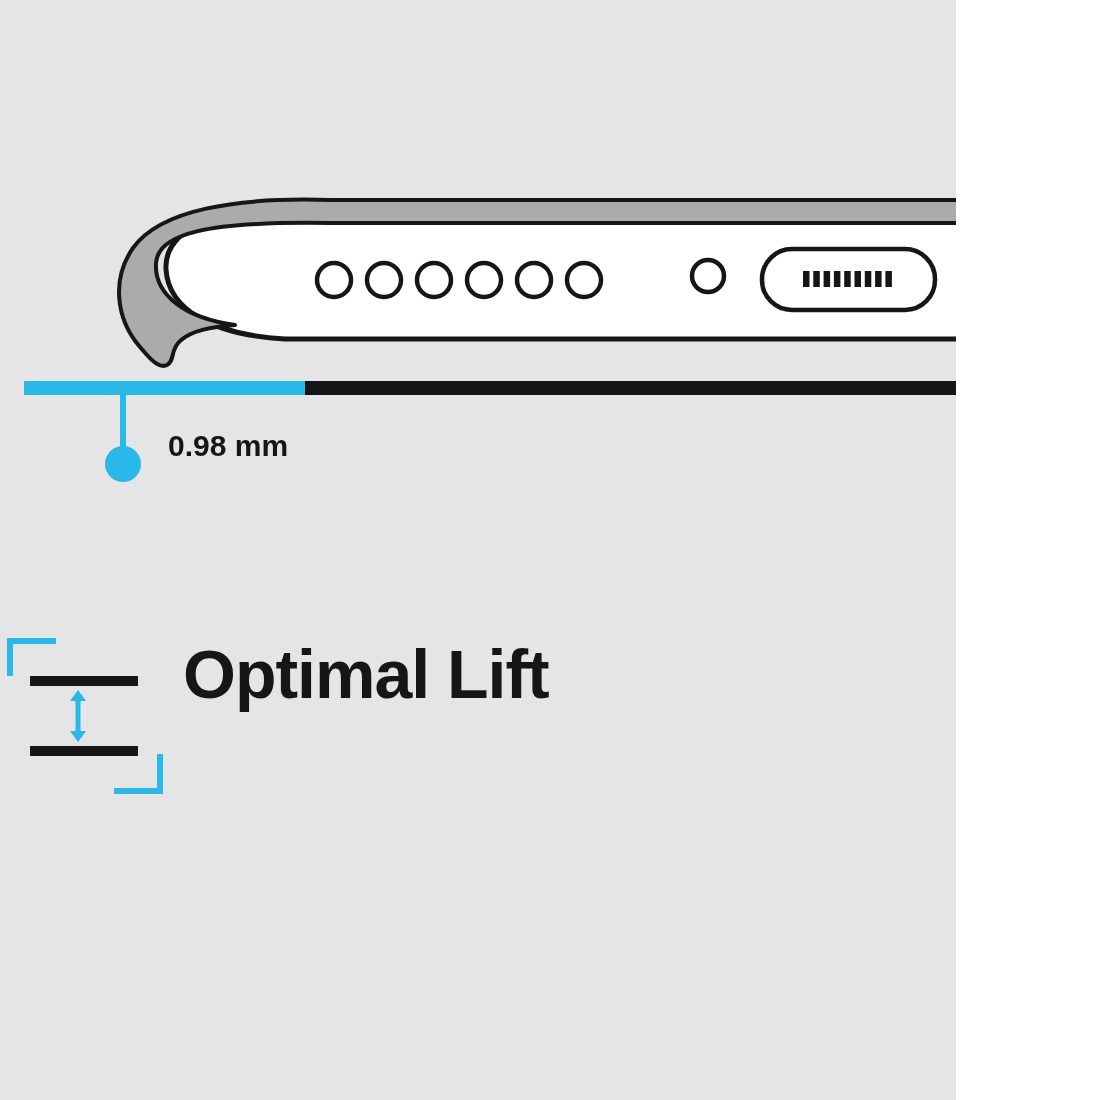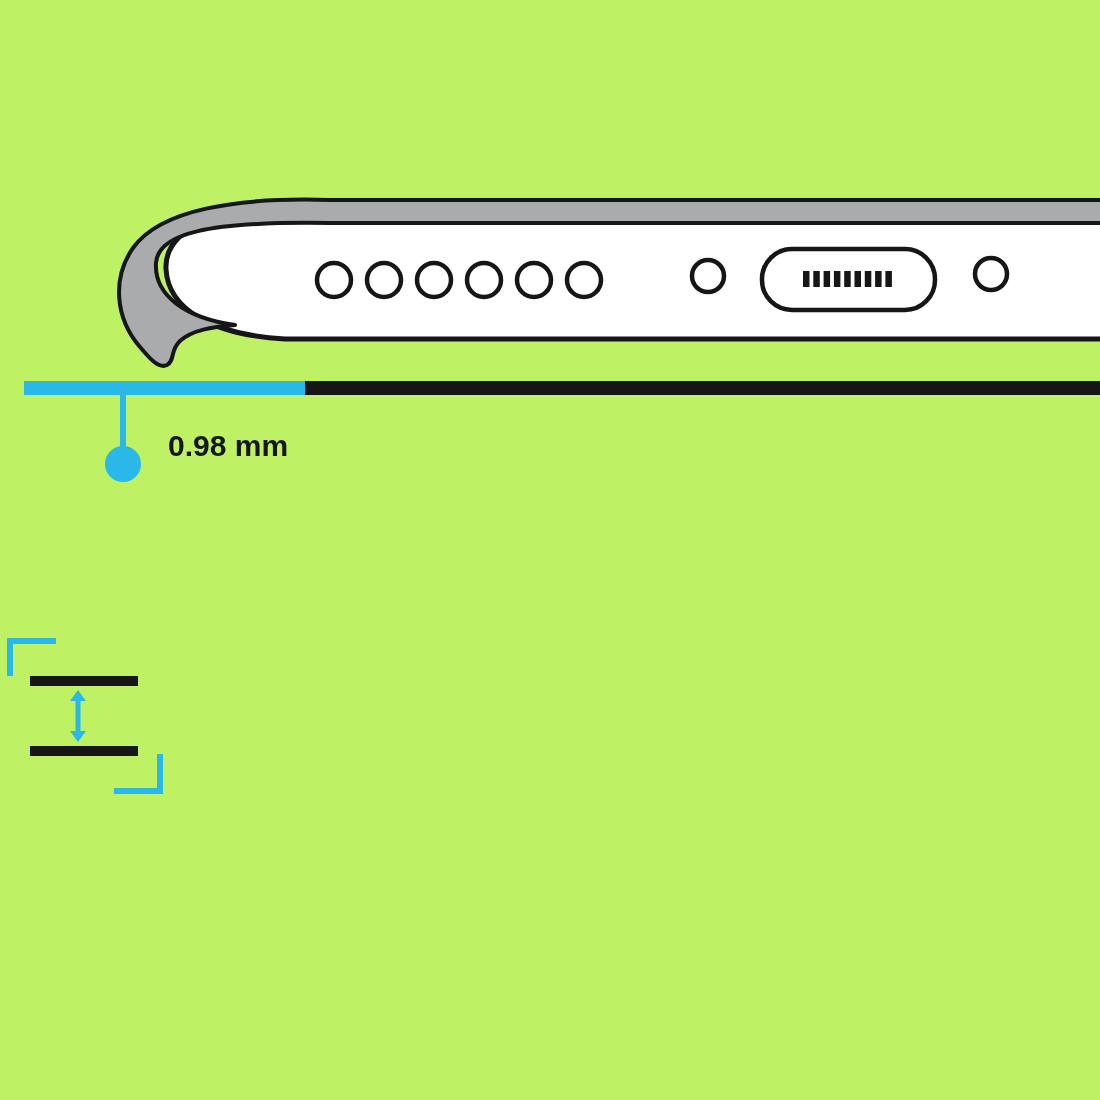--- a/index.html
+++ b/index.html
@@ -5,23 +5,23 @@
   :root{
     --accent:#29b8e8;
     --ink:#161616;
     --caseGray:#a9abad;
   }
   *{margin:0;padding:0;box-sizing:border-box;}
   html,body{background:#ffffff;}
   body{font-family:"Liberation Sans", sans-serif;}
   .stage{
     position:relative;
-    width:1100px;
+    width:956px;
     height:1100px;
-    background:#bef264;
+    background:#e5e5e5;
     overflow:hidden;
   }
   .gfx{
     position:absolute;
     left:0;top:0;
     width:1100px;height:1100px;
     display:block;
   }
   .txt{
     position:absolute;
@@ -104,15 +104,16 @@
         <line x1="78" y1="699" x2="78" y2="733" style="stroke:var(--accent,#29b8e8);stroke-width:5"></line>
         <polygon points="78,690 70,701 86,701" style="fill:var(--accent,#29b8e8)"></polygon>
         <polygon points="78,742 70,731 86,731" style="fill:var(--accent,#29b8e8)"></polygon>
       </g>
       <polyline points="114,791 160,791 160,754" style="fill:none;stroke:var(--accent,#29b8e8);stroke-width:6"></polyline>
     </g>
   </svg>
 
   <div class="txt measure-label">0.98 mm</div>
 
+  <div class="txt feature-title">Optimal Lift</div>
 
 
 </div>
 
 </body></html>

